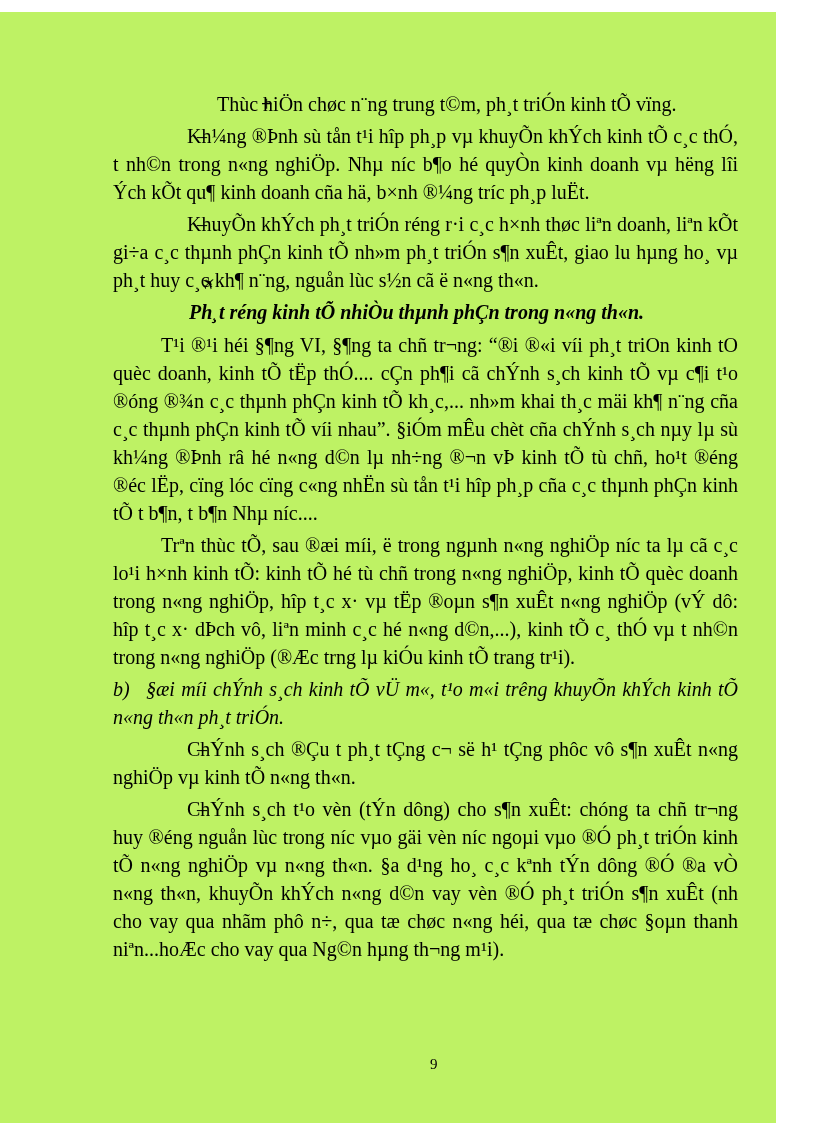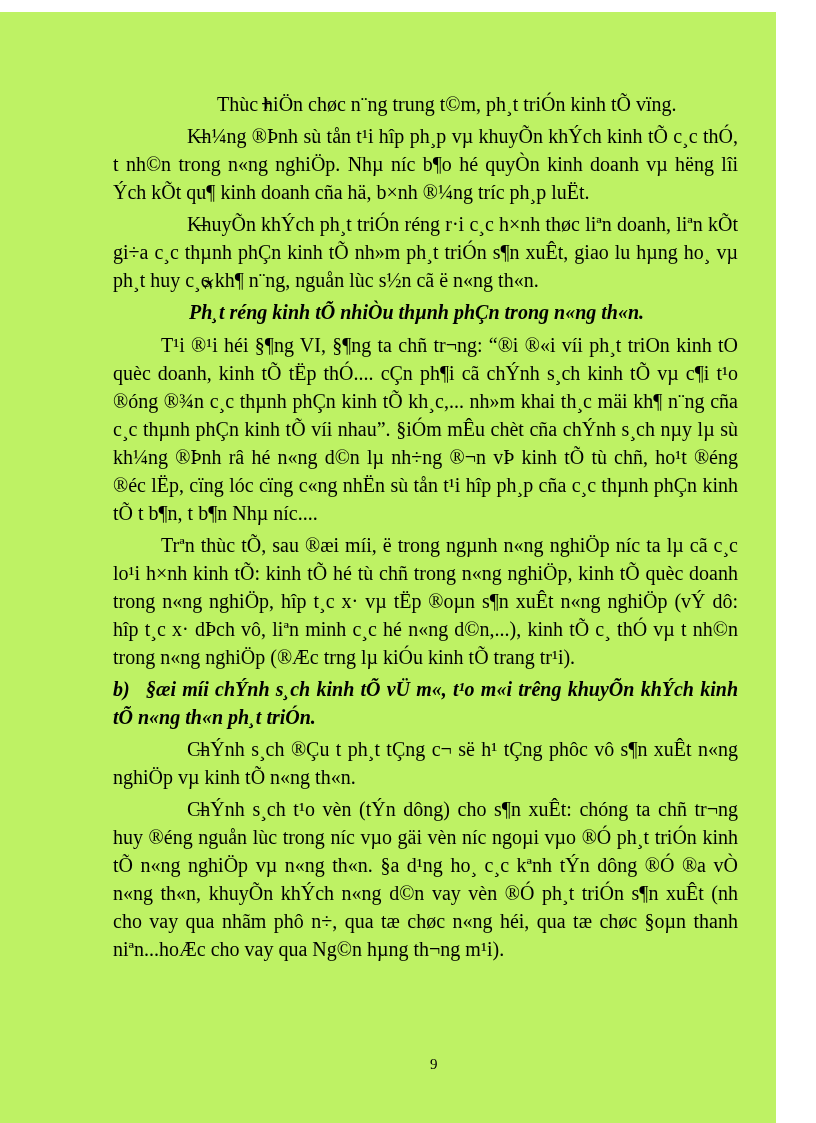--- a/index.html
+++ b/index.html
@@ -14,21 +14,21 @@
   .bullet{display:inline-block;}
   .plus{text-indent:74px;}  .plus .bullet{width:30px;}
   .dash{text-indent:42px;}  .dash .bullet{width:32px;}
   .plain{text-indent:48px;}
   .plane{text-indent:50px;margin:8px 0 6px 0;font-weight:bold;font-style:italic;}
   .plane .bullet{
     width:26px;font-style:normal;font-weight:normal;
     font-family:"DejaVu Sans", sans-serif;font-size:17px;
     transform:rotate(-42deg);
   }
-  .b-head{margin:8px 0 6px 42px;font-weight:bold;font-style:italic;text-indent:0;}
+  .b-head{margin:8px 0 6px 42px;font-weight:normal;font-style:italic;text-indent:0;}
   .b-head .bullet{width:33px;}
   .page-number{position:absolute;left:430px;top:1044px;font-size:15px;
     font-family:"Liberation Serif", serif;color:#000;}
   .bottom-divider{position:absolute;left:2px;right:2px;top:1115px;
     border-top:2px dotted #93a5ae;height:0;}
 </style>
 </head>
 <body>
 
 <div class="page">

